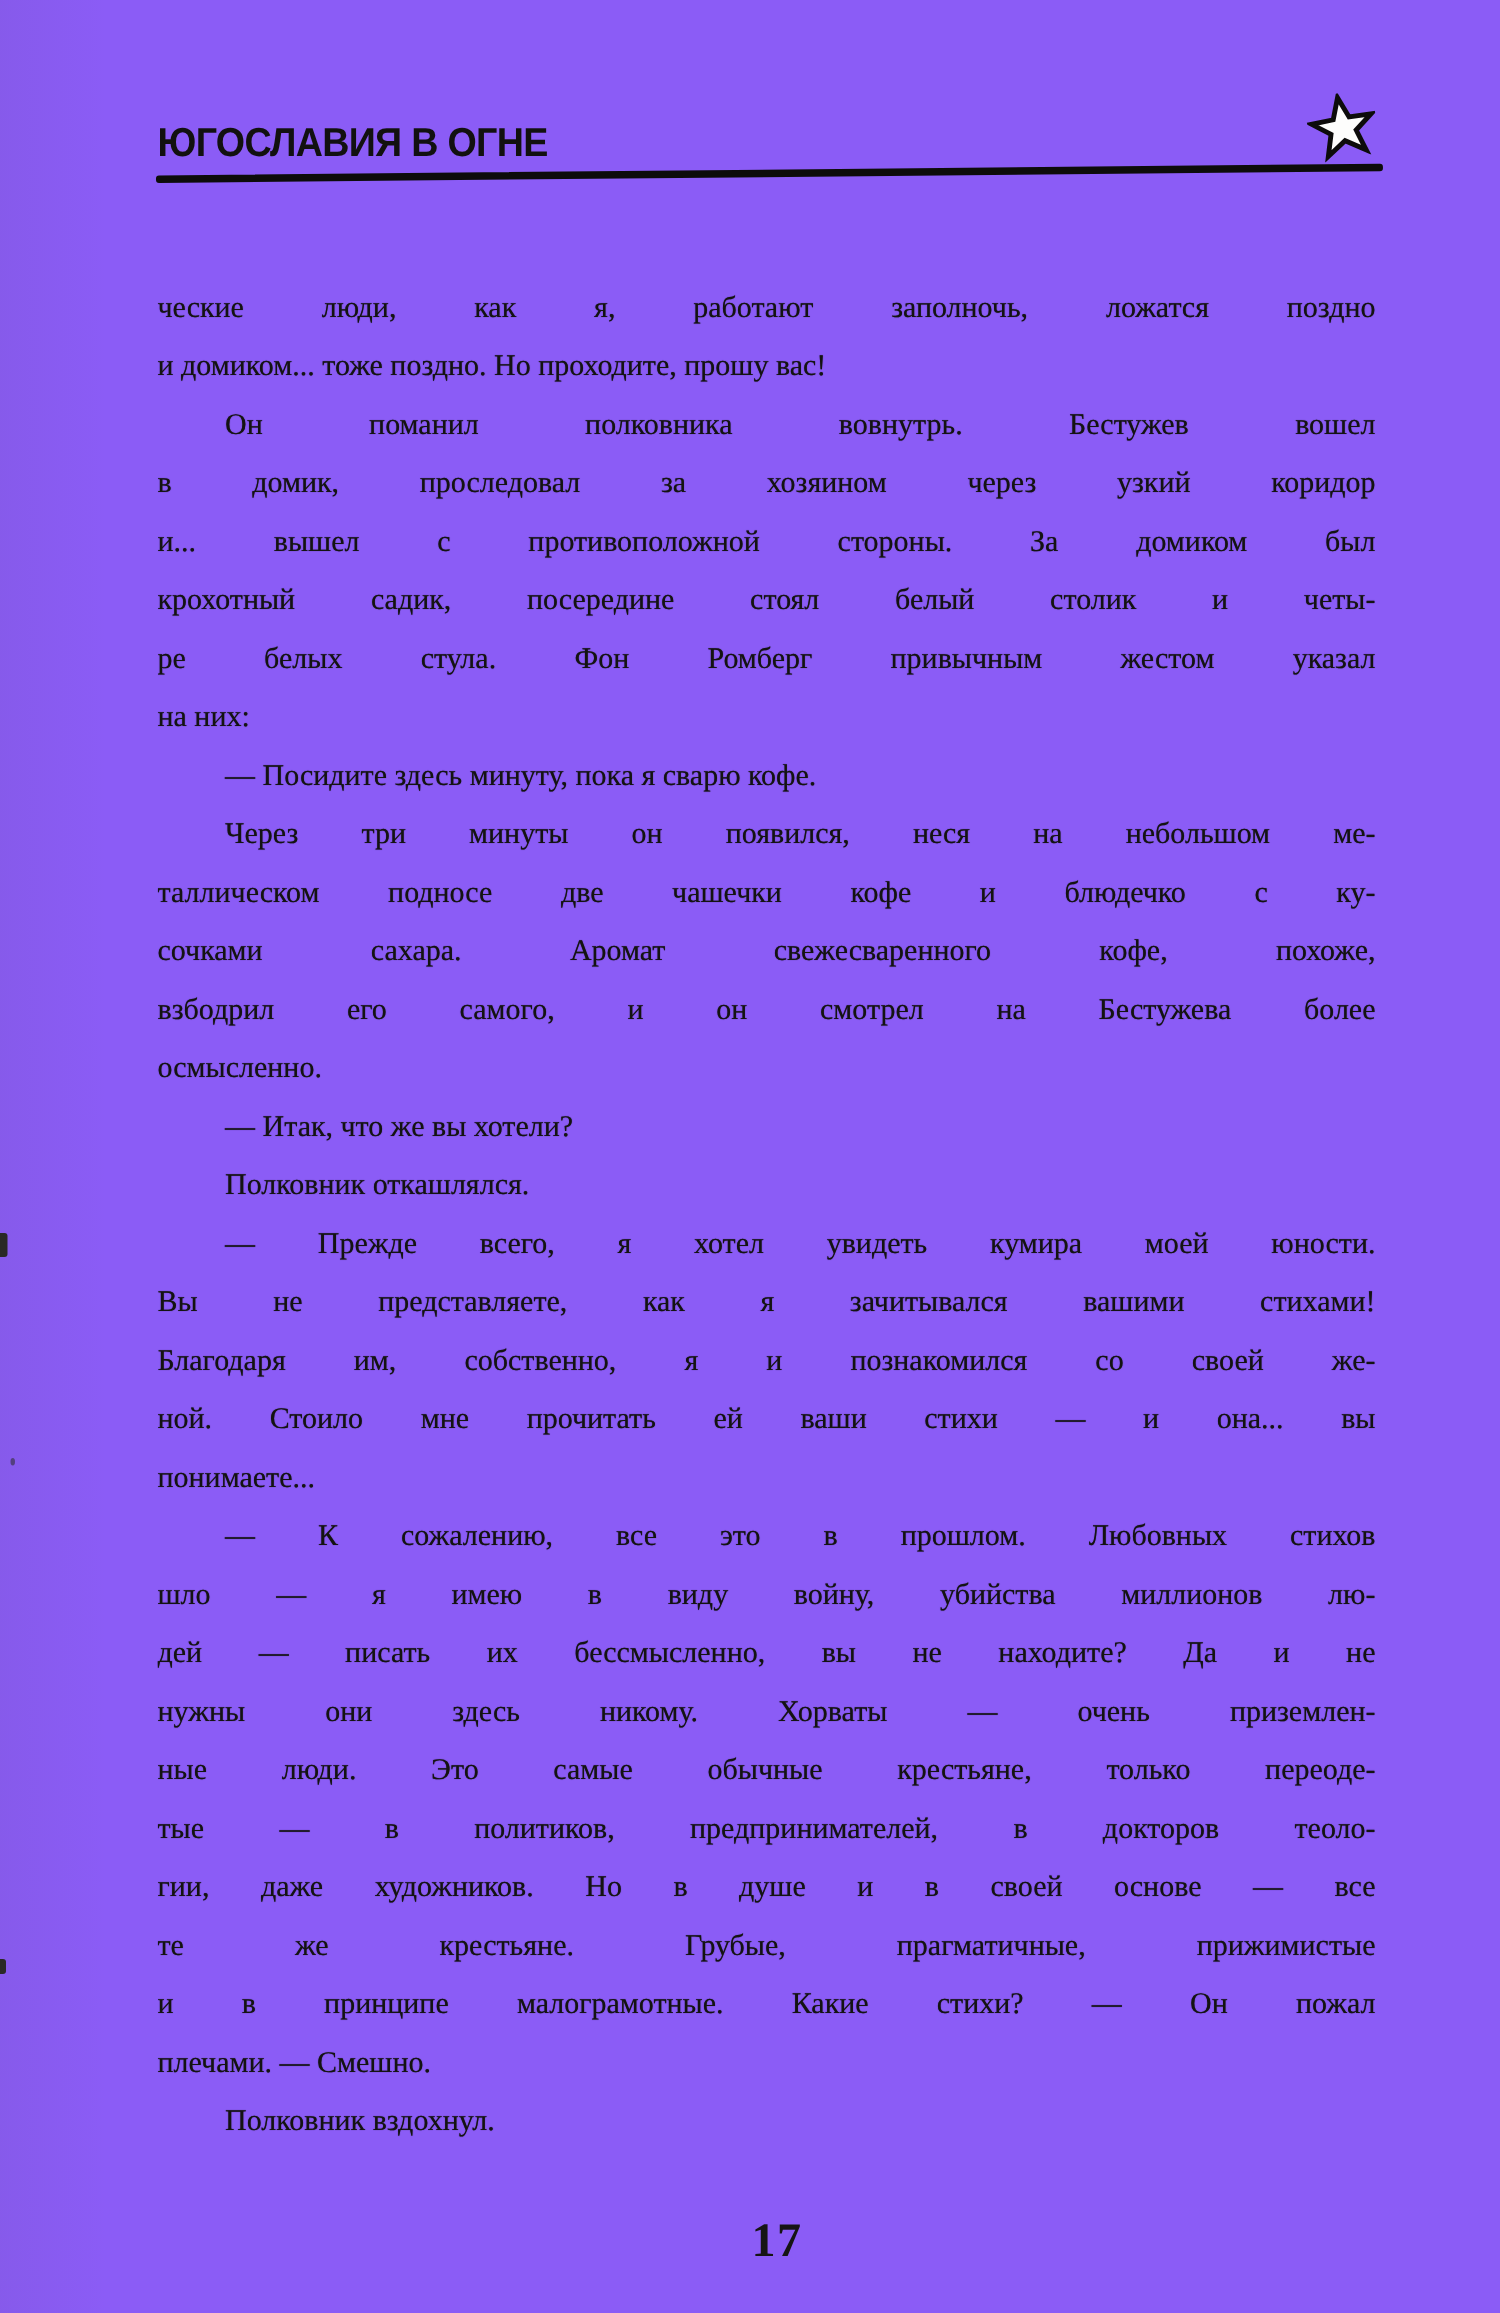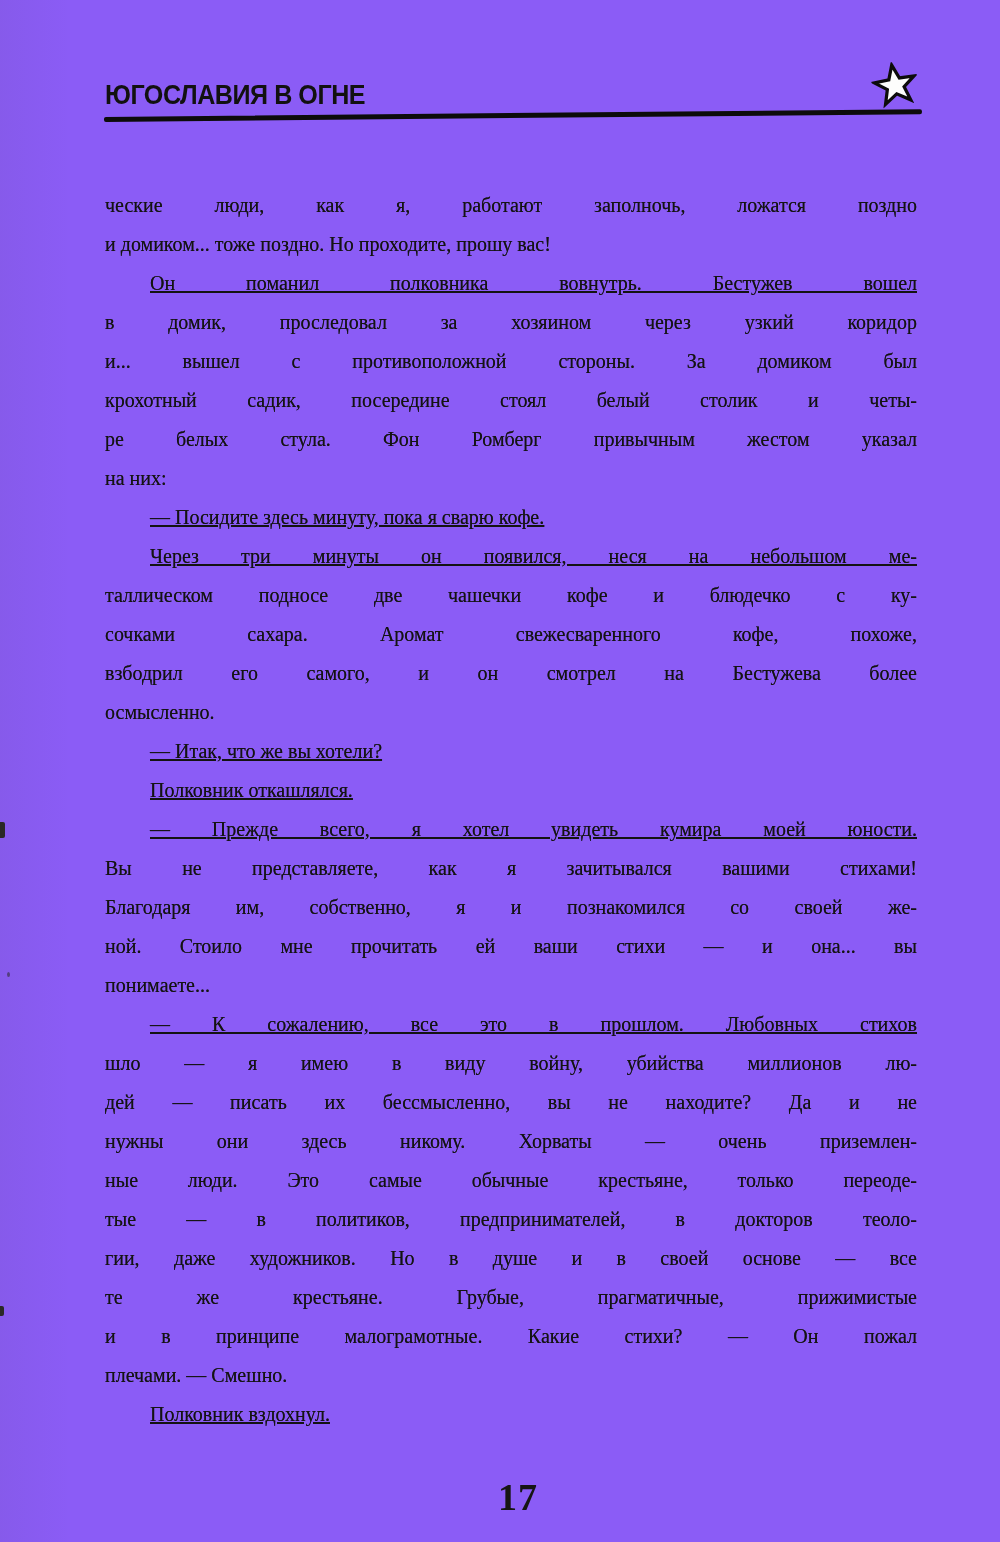--- a/index.html
+++ b/index.html
@@ -74,33 +74,32 @@
     text-align: left;
   }
   .line.just {
     white-space: normal;
     text-align: justify;
     text-align-last: justify;
     overflow: hidden;
   }
   .line.indent {
     padding-left: 45px;
-    text-decoration: underline;
   }
   .line.just.indent {
     padding-left: 0;
     text-indent: 45px;
   }
   .page-number {
     position: absolute;
     left: 105px;
     top: 1475px;
     width: 826px;
     text-align: center;
-    font-size: 38px;
+    font-size: 32px;
     font-weight: bold;
     letter-spacing: 1px;
     color: #161514;
   }
   .scan-mark { position: absolute; background: #2a2926; }
   .mark-1 { left: 0; top: 822px; width: 5px; height: 16px; border-radius: 0 2px 2px 0; }
   .mark-2 { left: 0; top: 1306px; width: 4px; height: 10px; border-radius: 0 2px 2px 0; }
   .mark-3 { left: 7px; top: 972px; width: 3px; height: 5px; opacity: .55; border-radius: 50%; }
 </style>
 </head>

